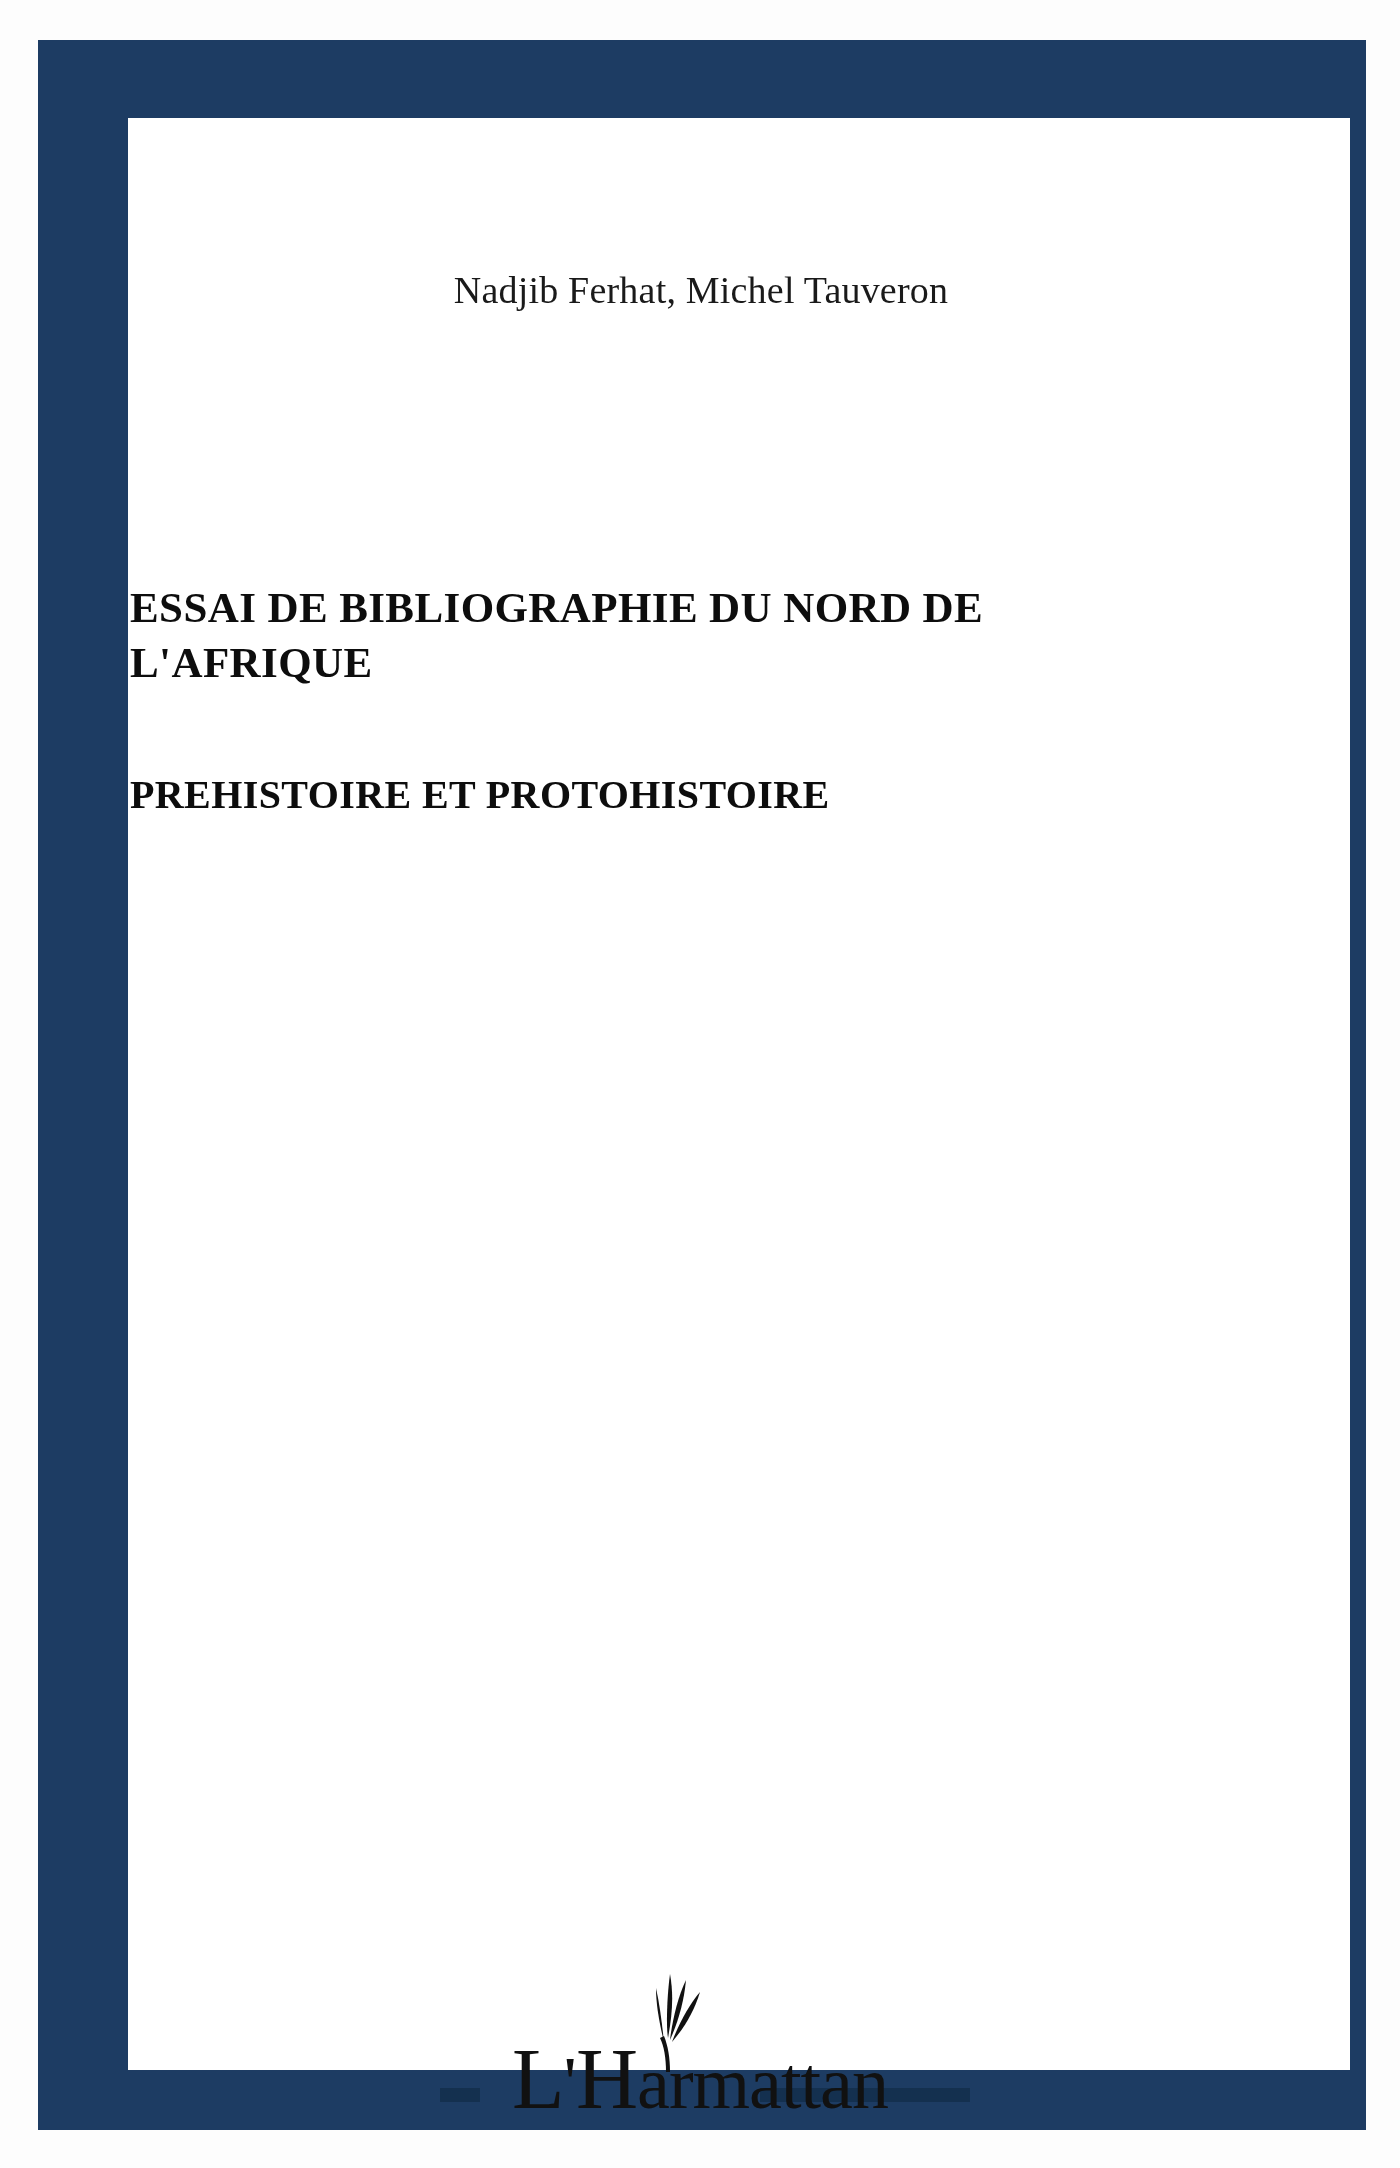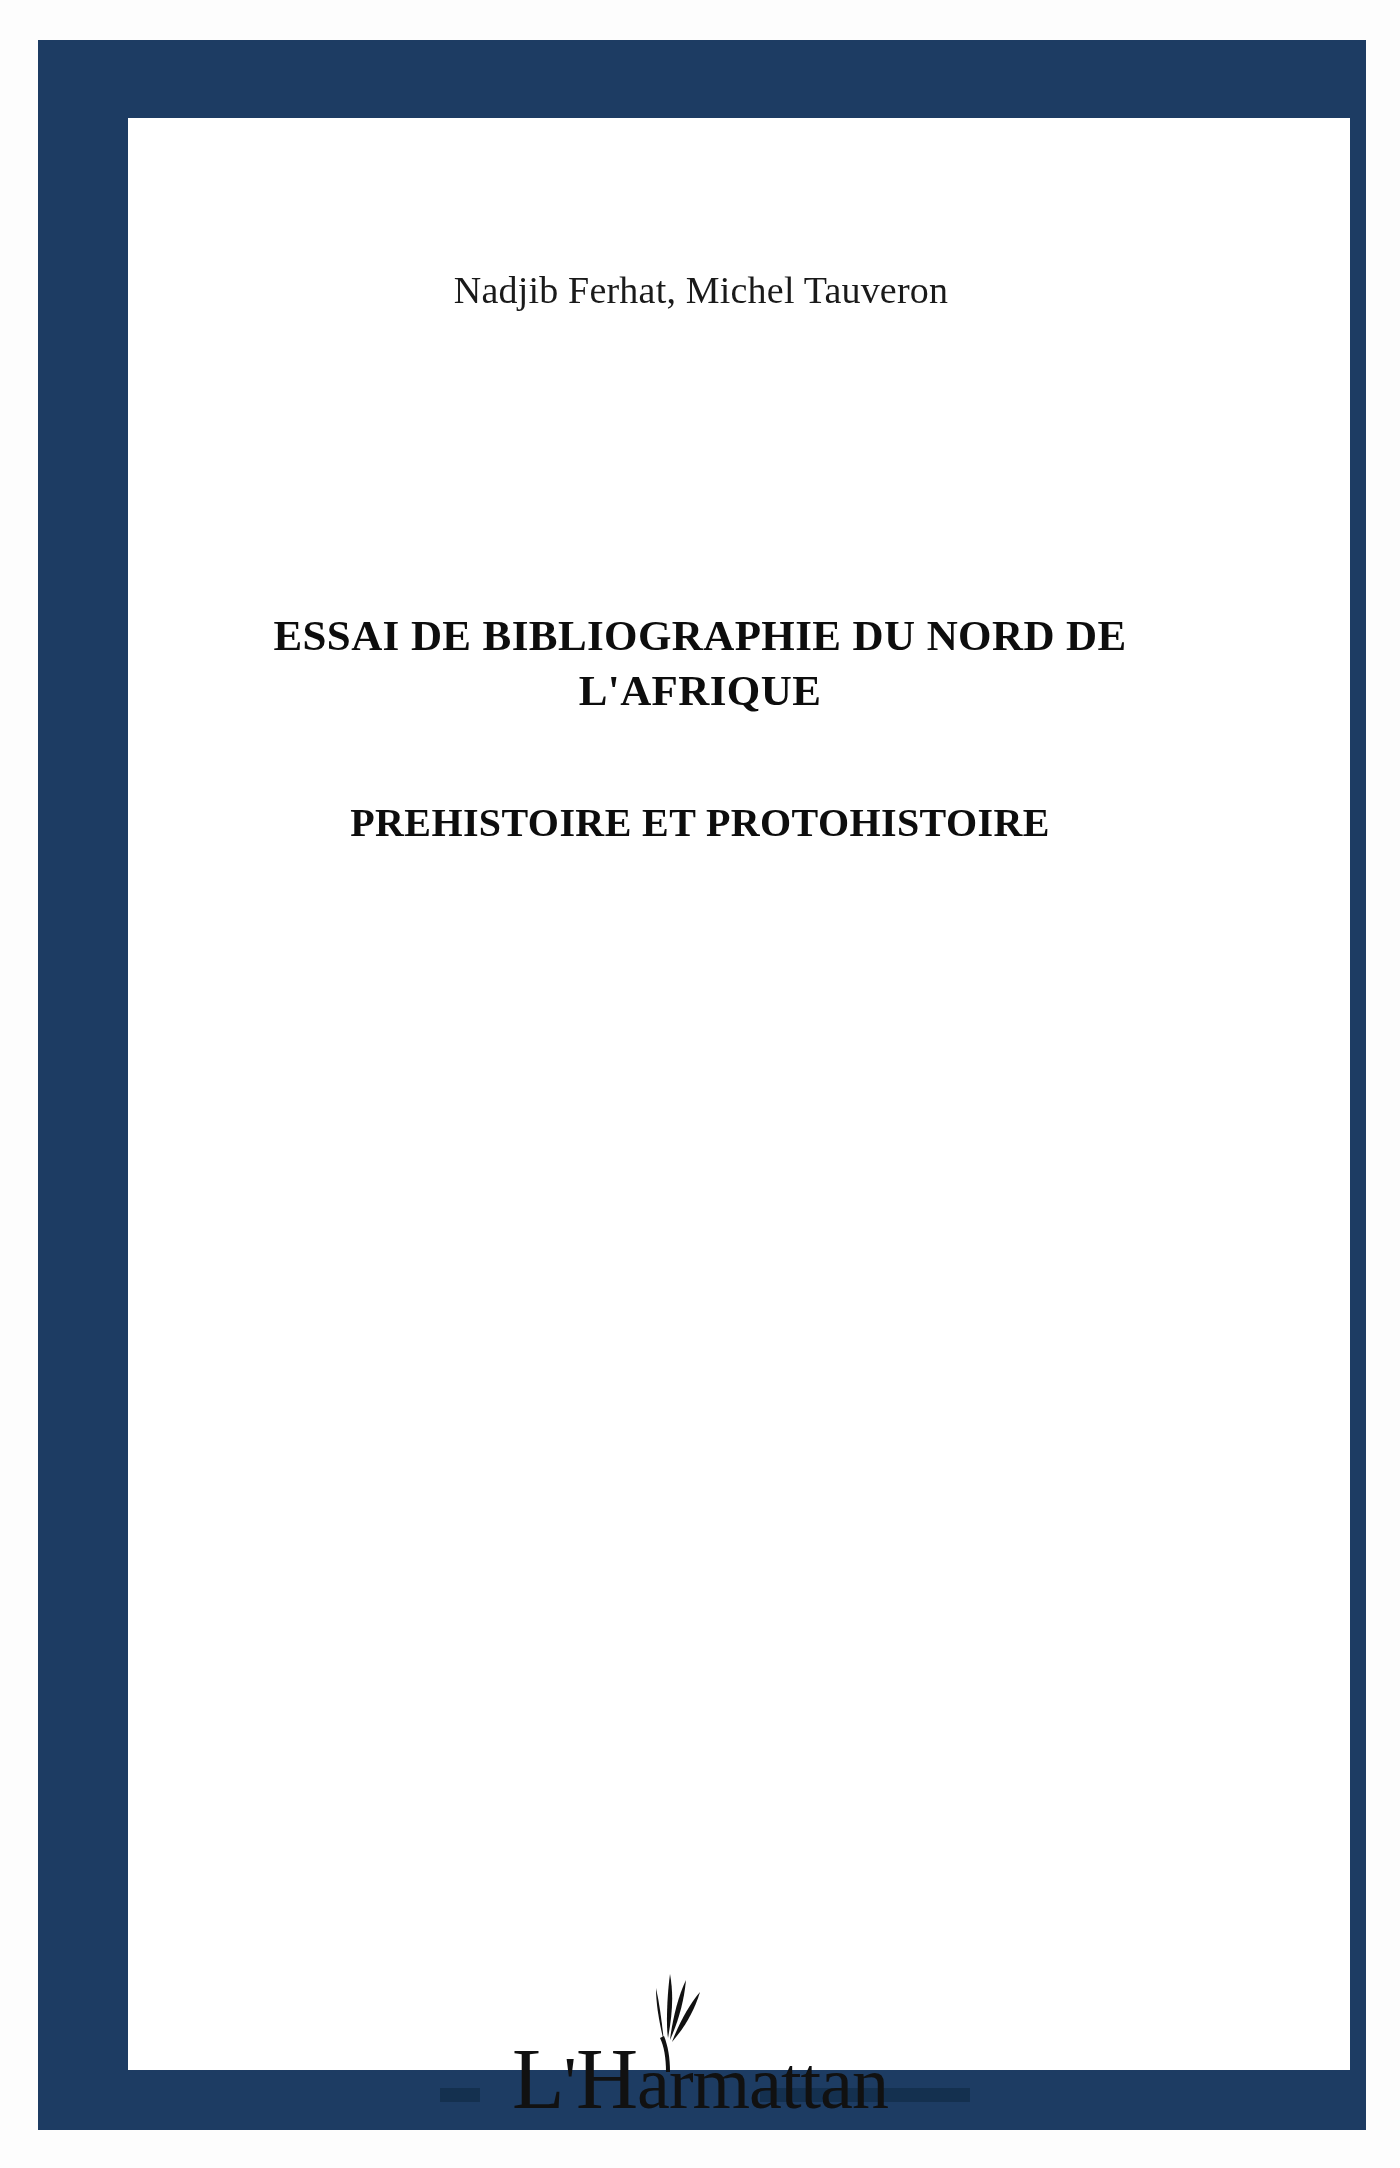--- a/index.html
+++ b/index.html
@@ -59,23 +59,23 @@
     text-align: center;
     font-size: 38px;
     font-family: "Liberation Serif", serif;
     color: #1a1a1a;
     letter-spacing: 0.2px;
   }
 
   .title-block {
     position: absolute;
     left: 130px;
-    top: 608px;
+    top: 580px;
     width: 1140px;
-    text-align: center;
+    text-align: left;
   }
 
   .title-main {
     font-size: 43px;
     font-weight: bold;
     line-height: 1.28;
     letter-spacing: 0.4px;
     color: #0d0d0d;
     font-family: "Liberation Serif", serif;
   }

